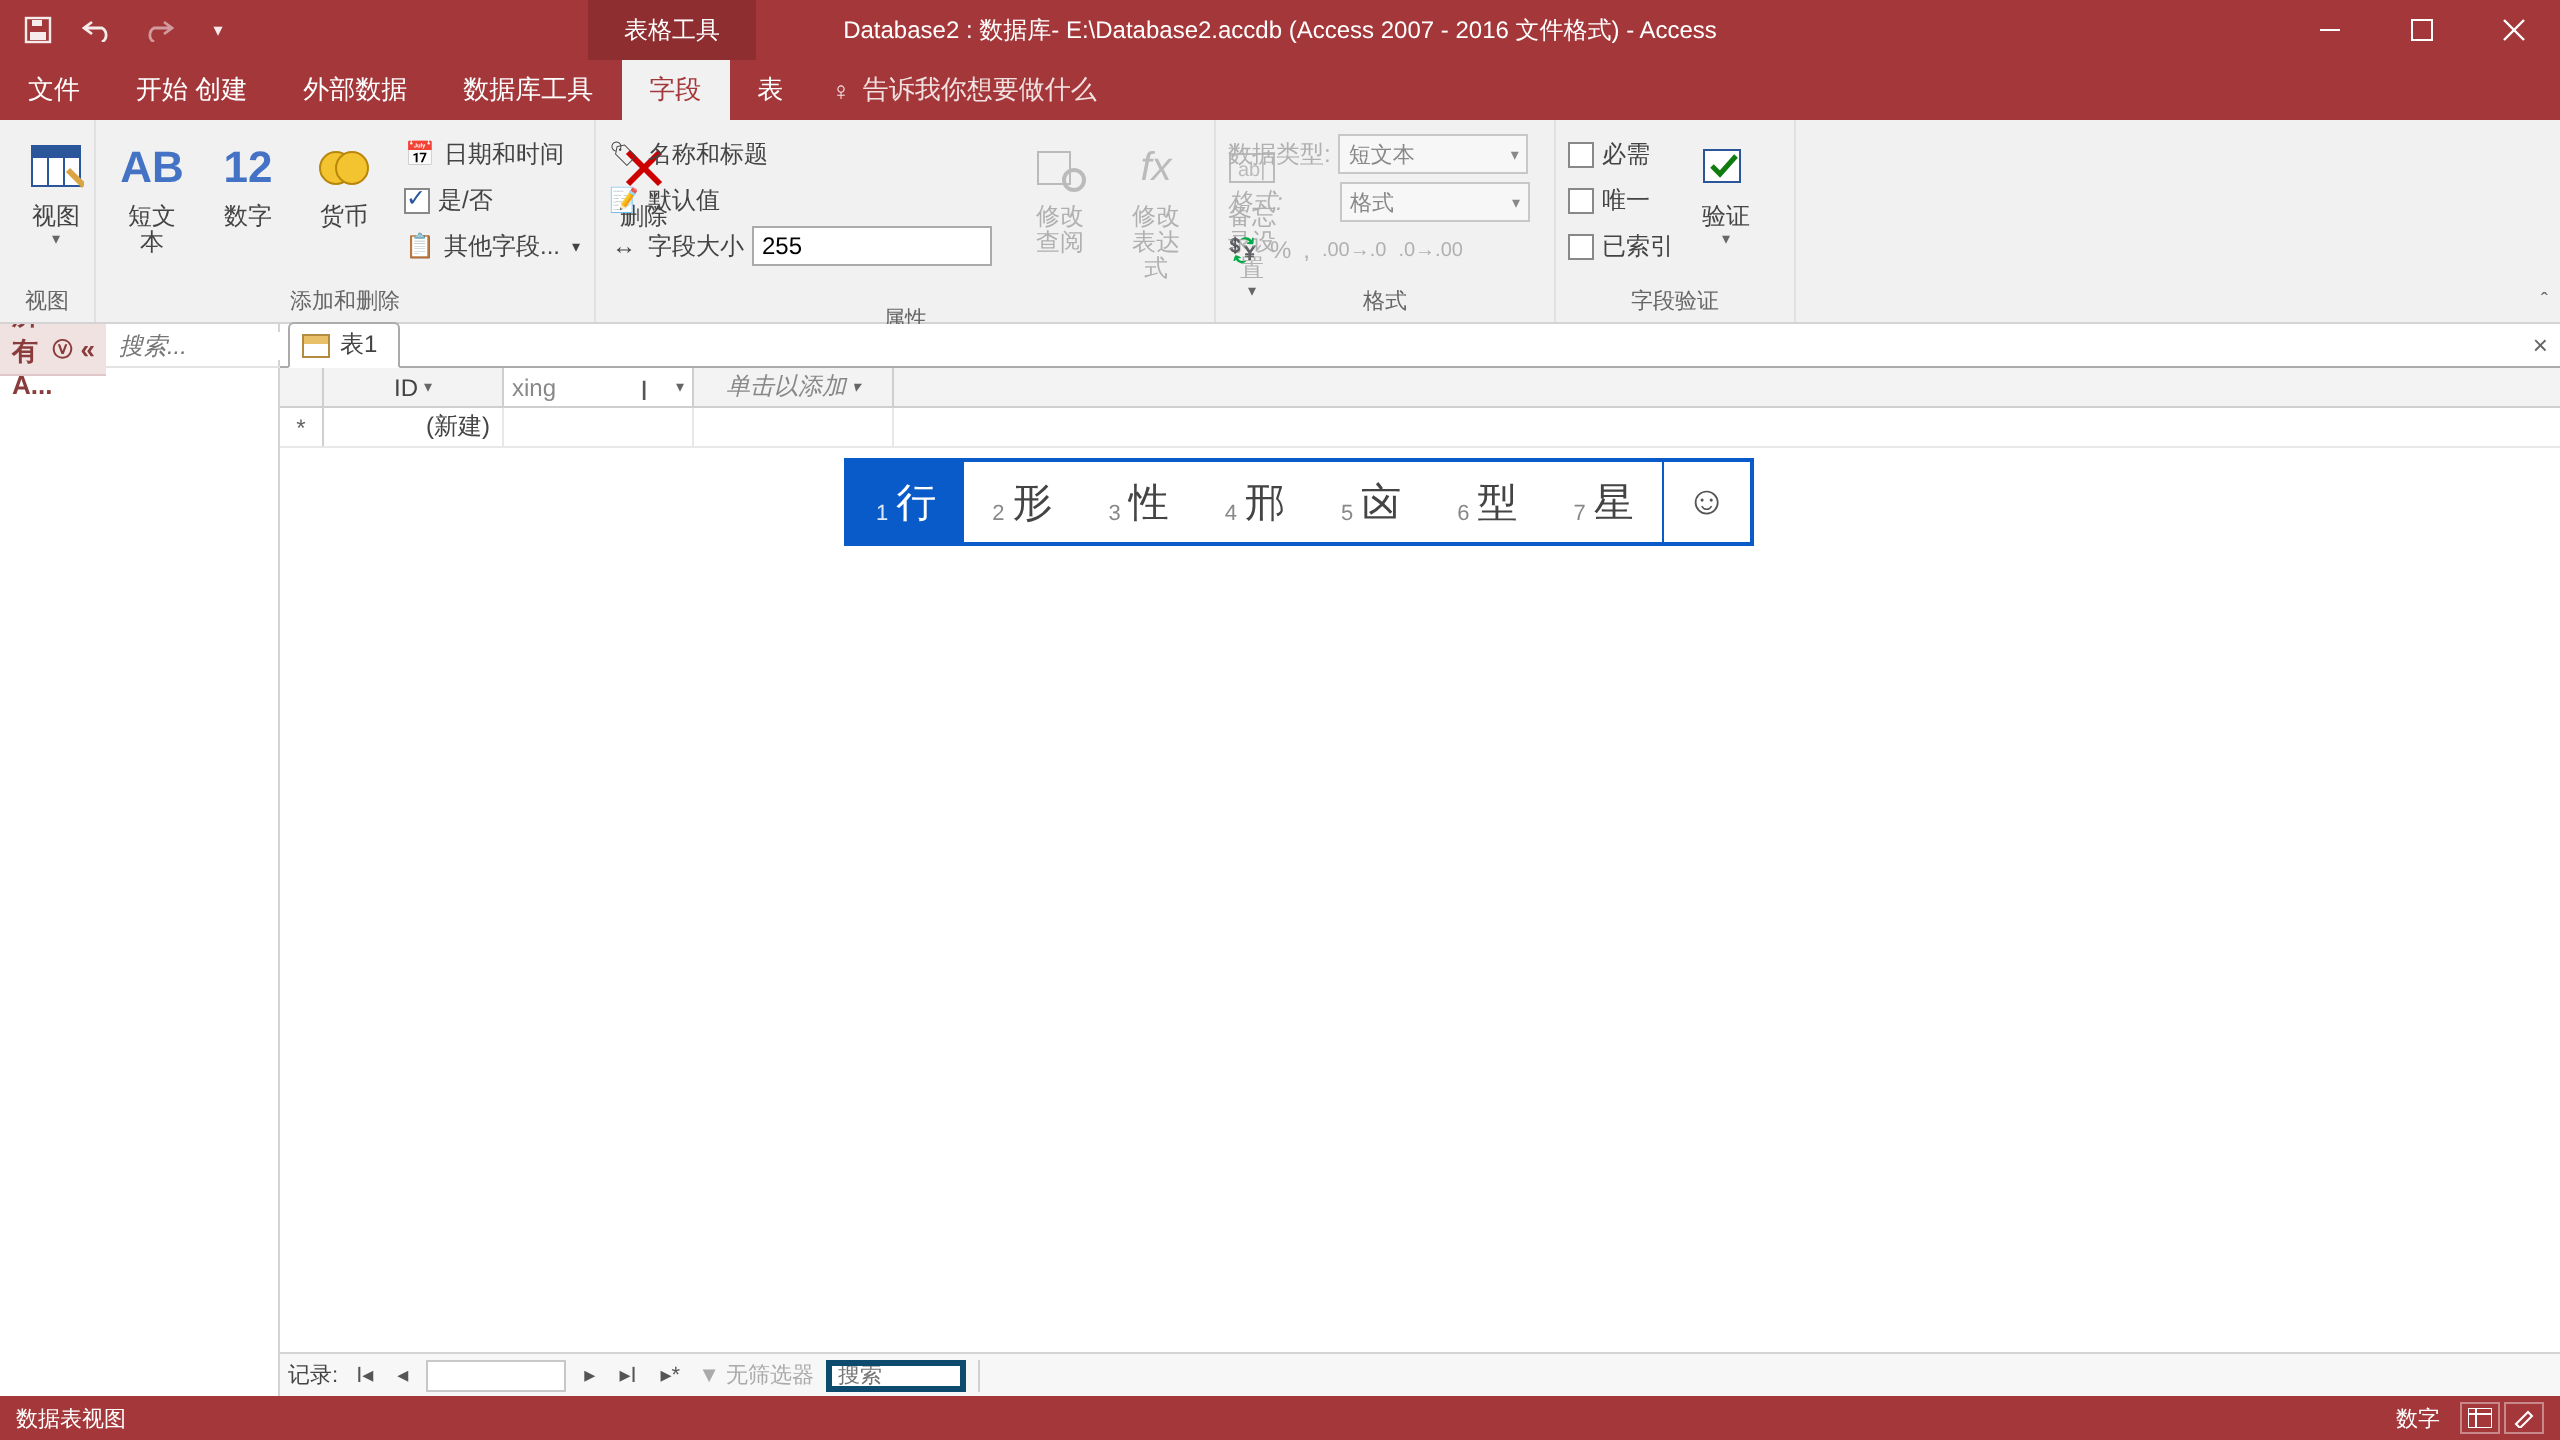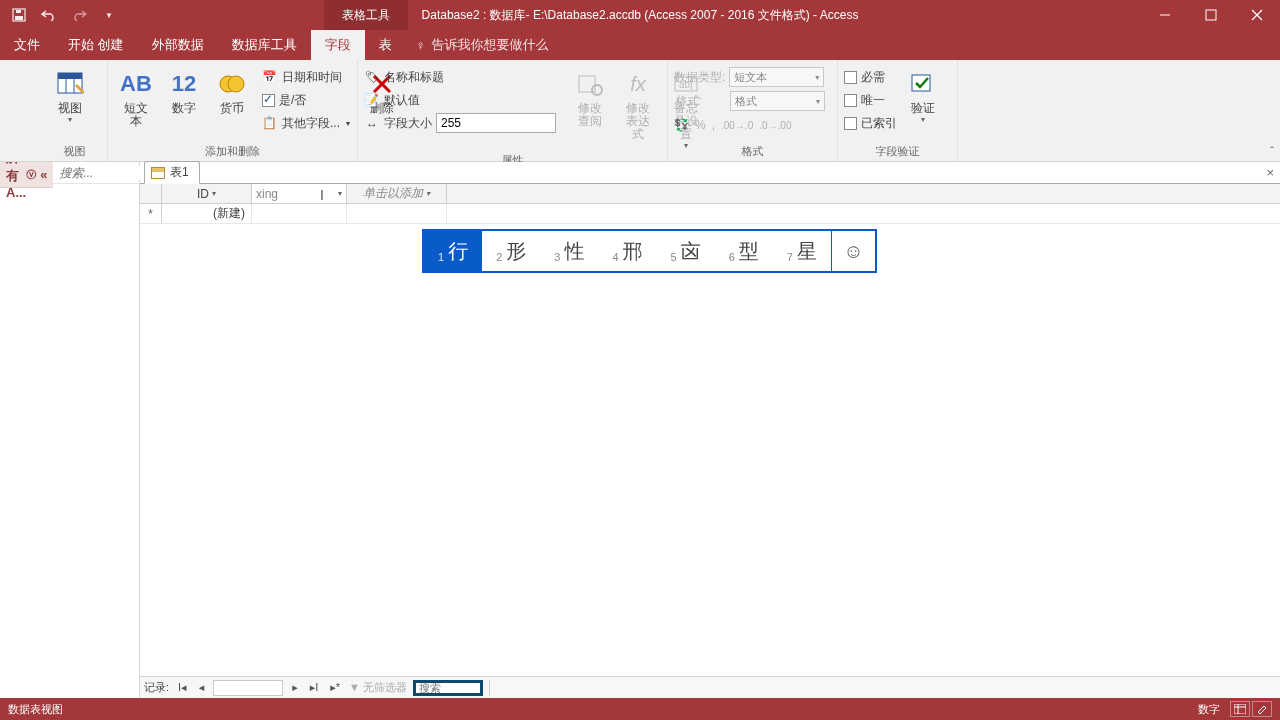--- a/index.html
+++ b/index.html
@@ -2,21 +2,21 @@
 <html><head>
 <meta charset="utf-8">
 <style>
 * { margin: 0; padding: 0; box-sizing: border-box; font-family: "Microsoft YaHei", "Segoe UI", sans-serif; }
 body { width: 1280px; height: 720px; overflow: hidden; background: #fff; font-size: 12px; color: #444; }
 
 
 .titlebar { height: 30px; background: #a4373a; display: flex; align-items: center; color: #fff; position: relative; }
 .qat { display: flex; align-items: center; padding-left: 10px; gap: 12px; }
 .qat-btn { width: 18px; height: 18px; display: flex; align-items: center; justify-content: center; opacity: .9; }
-.titlebar-tools { position: absolute; left: 324px; top: 0; height: 100%; background: #8e2e31; padding: 0 18px; display:flex; align-items:center; font-size: 12px;}
+.titlebar-tools { position: absolute; left: 294px; top: 0; height: 100%; background: #8e2e31; padding: 0 18px; display:flex; align-items:center; font-size: 12px;}
 .titlebar-title { position: absolute; left: 50%; transform: translateX(-50%); font-size: 12px; white-space: nowrap;}
 .win-controls { margin-left: auto; display: flex; }
 .win-btn { width: 46px; height: 30px; display: flex; align-items: center; justify-content: center; }
 
 
 .ribbon-tabs { height: 30px; background: #a4373a; display: flex; align-items: stretch; color: #fff; font-size: 13px; }
 .ribbon-tab { padding: 0 14px; display: flex; align-items: center; cursor: default; position:relative;}
 .ribbon-tab.active { background: #f1f1f1; color: #a4373a; }
 .tell-me { margin-left: 10px; display:flex; align-items:center; gap:6px; opacity:.85;}
 
@@ -146,21 +146,21 @@
   <div class="ribbon-tab active">字段</div>
   <div class="ribbon-tab">表</div>
   <div class="tell-me">
     <span>♀</span>
     <span>告诉我你想要做什么</span>
   </div>
 </div>
 
 <div class="ribbon">
 
-  <div class="group" style="width:66px;margin-left:42px;">
+  <div class="group" style="width:48px;">
     <div class="group-body">
       <div class="big-btn">
         <div class="ico">
             <svg width="28" height="26">
               <rect x="2" y="2" width="24" height="20" fill="#fff" stroke="#2b579a"></rect>
               <rect x="2" y="2" width="24" height="6" fill="#2b579a"></rect>
               <line x1="10" y1="2" x2="10" y2="22" stroke="#2b579a"></line>
               <line x1="18" y1="2" x2="18" y2="22" stroke="#2b579a"></line>
               <path d="M20 14 L28 22" stroke="#d9a441" stroke-width="3"></path>
             </svg>

